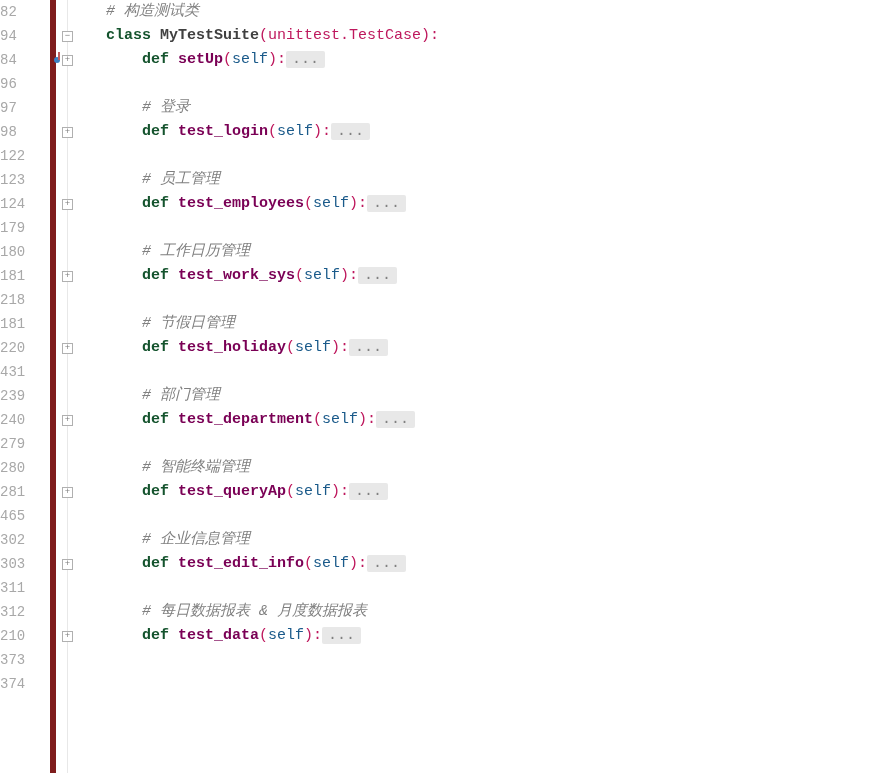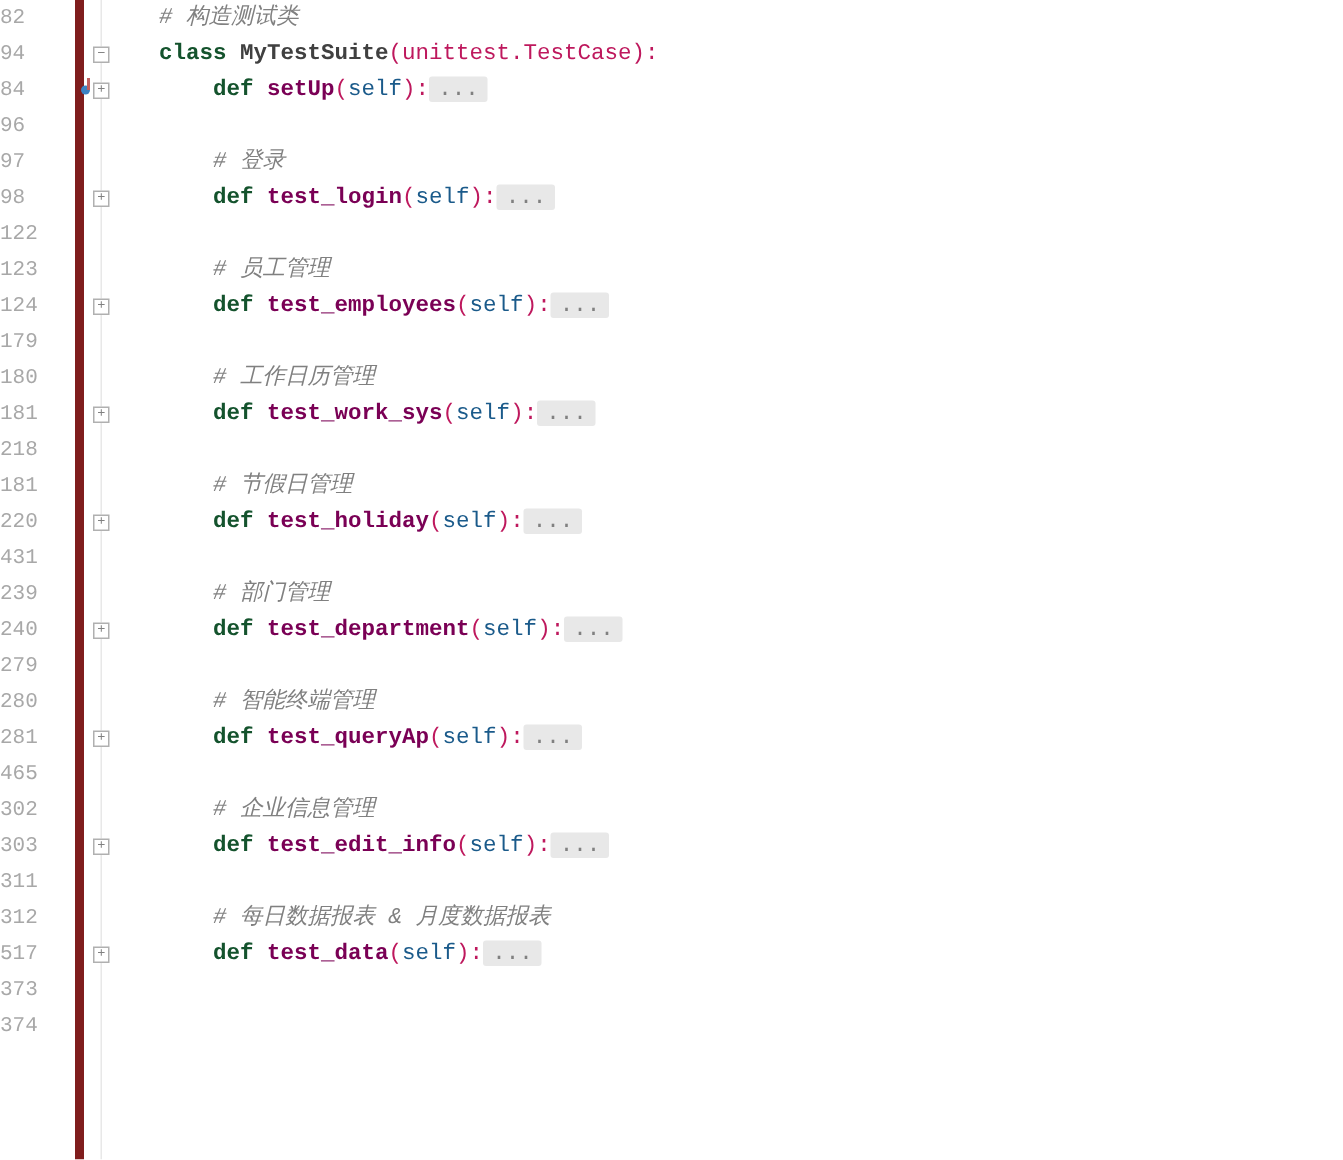--- a/index.html
+++ b/index.html
@@ -127,21 +127,21 @@
       <div class="gutter-line">239</div>
       <div class="gutter-line">240</div>
       <div class="gutter-line">279</div>
       <div class="gutter-line">280</div>
       <div class="gutter-line">281</div>
       <div class="gutter-line">465</div>
       <div class="gutter-line">302</div>
       <div class="gutter-line">303</div>
       <div class="gutter-line">311</div>
       <div class="gutter-line">312</div>
-      <div class="gutter-line">517</div>
+      <div class="gutter-line">210</div>
       <div class="gutter-line">373</div>
       <div class="gutter-line">374</div>
     </div>
   <div class="fold-gutter" id="foldGutter">
     <div class="fold-guide"></div>
   <div class="fold-icon minus" style="top: 31px;"></div>
       <div class="fold-icon plus" style="top: 55px;"></div>
       <div class="modified-circle" style="top: 57px;"></div>
       <div class="modified-marker" style="top: 52px;"></div>
       <div class="fold-icon plus" style="top: 127px;"></div>

